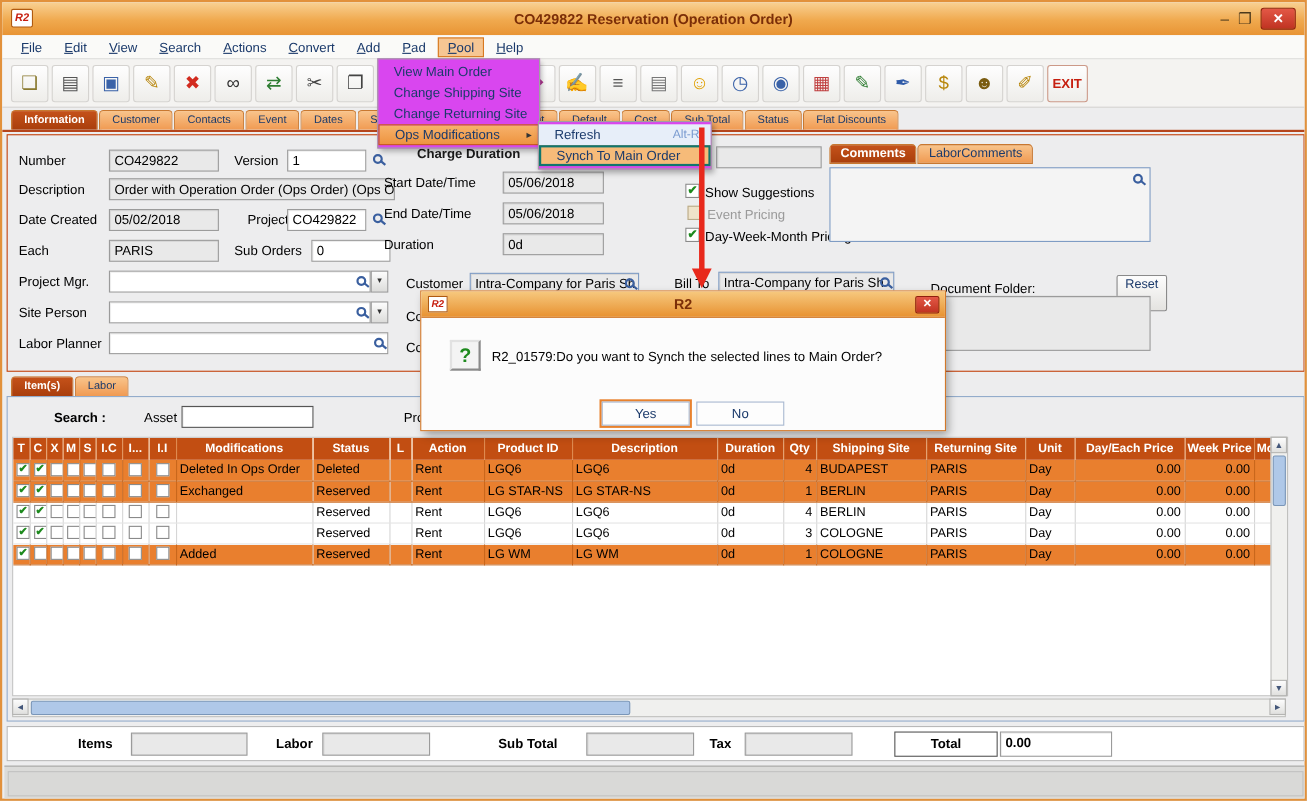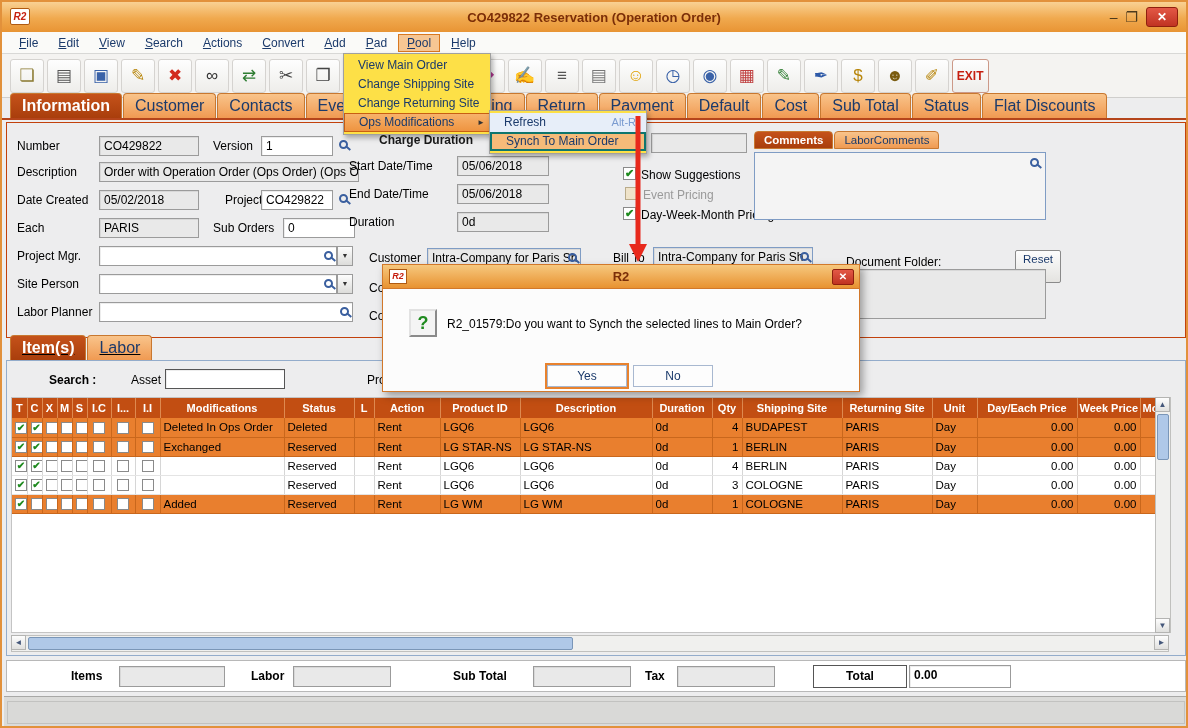--- a/index.html
+++ b/index.html
@@ -28,21 +28,21 @@
     display:flex;align-items:center;padding-left:8px;gap:3px;}
   .tb{min-width:34px;height:34px;border:1px solid #D5D3D0;border-radius:3px;background:linear-gradient(#FEFEFE,#EEEDEA);
     display:flex;align-items:center;justify-content:center;font-size:17px;gap:4px;padding:0 4px;cursor:default;}
   .tb .lbl-small{font-size:11px;color:#1B3A6B;}
   .tb .dd{font-size:8px;color:#333;}
   .tb.exit{font-weight:bold;color:#C61F10;font-size:12px;border:1px solid #C98;}
 
   
   .tabrow{position:absolute;left:0;top:96px;width:100%;height:22px;display:flex;align-items:flex-end;padding-left:8px;
     border-bottom:2px solid #B5451B;background:#EDEDEE;}
-  .tab{padding:3px 11px;font-size:16px;color:#1B3A6B;background:linear-gradient(#F9C48B,#F09A52);
+  .tab{padding:3px 11px;font-size:10px;color:#1B3A6B;background:linear-gradient(#F9C48B,#F09A52);
     border:1px solid #C87830;border-bottom:none;border-radius:4px 4px 0 0;margin-right:1px;white-space:nowrap;}
   .tab.active{background:linear-gradient(#C5521A,#A93E0C);color:#fff;font-weight:bold;}
 
   
   .form-panel{position:absolute;left:4px;top:120px;width:1180px;height:216px;background:#EDEDEE;border:1px solid #c2410c;}
   .lbl{position:absolute;font-size:12px;color:#000;white-space:nowrap;}
   .lbl.bold{font-weight:bold;}
   .lbl.dim{color:#9a9a9a;}
   .fld{position:absolute;height:20px;border:1px solid #9B9B9B;background:#E9E9E9;font-size:12px;color:#000;
     padding:2px 4px;white-space:nowrap;overflow:hidden;box-shadow:inset 1px 1px 0 rgba(0,0,0,0.07);}
@@ -59,21 +59,21 @@
   .grp-title{position:absolute;font-size:12px;font-weight:bold;color:#1a1a1a;}
   .inset-box{position:absolute;background:#E9E9E9;border:1px solid #9B9B9B;box-shadow:inset 1px 1px 0 rgba(0,0,0,0.07);}
   .comments-box{position:absolute;background:#F4F4F4;border:1px solid #7F9CC4;}
   .minitab{padding:2px 9px;font-size:11.5px;color:#1B3A6B;background:linear-gradient(#F9C48B,#F09A52);
     border:1px solid #C87830;border-radius:4px 4px 0 0;margin-right:1px;}
   .minitab.active{background:linear-gradient(#C5521A,#A93E0C);color:#fff;font-weight:bold;}
   .btn{position:absolute;background:linear-gradient(#FDFDFD,#E4E3E0);border:1px solid #8a8a8a;border-radius:2px;
     font-size:11.5px;color:#1B3A6B;text-align:center;}
 
   
-  .items-tabs{position:absolute;left:8px;top:336px;display:flex;align-items:flex-end;height:22px;text-decoration:underline;}
+  .items-tabs{position:absolute;left:8px;top:336px;display:flex;align-items:flex-end;height:22px;}
   .items-panel{position:absolute;left:4px;top:358px;width:1180px;height:296px;background:#EDEDEE;border:1px solid #93ACCB;}
   .table-wrap{position:absolute;left:4px;top:36px;width:1158px;height:236px;background:#fff;overflow:hidden;border:1px solid #C4C4C4;}
   table.grid{border-collapse:collapse;table-layout:fixed;width:1160px;font-size:11.5px;}
   table.grid th{background:#C24E12;color:#fff;font-size:11px;font-weight:bold;height:20px;border-right:1px solid #DE8A50;
     overflow:hidden;white-space:nowrap;padding:0 2px;}
   table.grid td{height:19px;border-right:1px solid #D6D6D6;border-bottom:1px solid #E4E4E4;padding:0 3px;
     overflow:hidden;white-space:nowrap;color:#000;}
   tr.hl td{background:#E97F2E;border-right-color:#C9671C;border-bottom-color:#C9671C;}
   td.num{text-align:right;}
   td.ck{text-align:center;padding:0;}
@@ -86,21 +86,21 @@
   .sc-arrow{position:absolute;width:15px;height:15px;background:linear-gradient(#FDFDFD,#E0E0DE);border:1px solid #B4B4B2;
     font-size:8px;color:#44577A;text-align:center;line-height:14px;}
   .sc-thumb{position:absolute;background:#AFC8E8;border:1px solid #7A96B8;border-radius:2px;}
 
   
   .totals{position:absolute;left:4px;top:658px;width:1180px;height:32px;background:#fff;border:1px solid #B8B8B8;}
   .statusbar{position:absolute;left:2px;top:694px;width:1184px;height:31px;background:#DBDBD9;border-top:1px solid #A8A8A6;}
   .statusbar .inner{position:absolute;left:3px;top:4px;right:3px;bottom:3px;border:1px solid #C2C2C0;background:#D9D9D7;}
 
   
-  .popmenu{position:absolute;background:#fde047;border:1px solid #A0A0A0;box-shadow:2px 3px 5px rgba(0,0,0,0.3);
+  .popmenu{position:absolute;background:#d946ef;border:1px solid #A0A0A0;box-shadow:2px 3px 5px rgba(0,0,0,0.3);
     padding:2px 0;z-index:50;}
   .pm-item{position:relative;height:19px;line-height:19px;font-size:12px;color:#1B3A6B;padding:0 18px 0 14px;white-space:nowrap;}
   .pm-item.hl-orange{background:linear-gradient(#F7B26B,#EE9440);border:1px solid #C85E12;line-height:17px;}
   .pm-item .sub-arrow{position:absolute;right:4px;top:0;font-size:8px;color:#333;}
   .pm-item.refresh{background:#E7EEF9;}
   .pm-item .shortcut{position:absolute;right:10px;color:#7A9BD0;font-size:11px;}
   .pm-item.synch{background:#F6BB79;border:2px solid #0f766e;line-height:15px;}
   .submenu{z-index:55;}
   .arrow-svg{position:absolute;left:614px;top:112px;z-index:60;}
 

